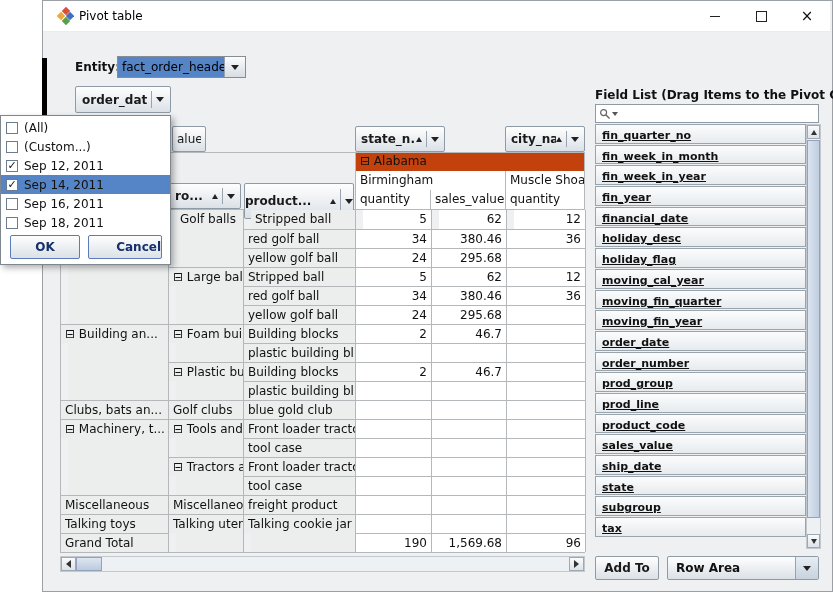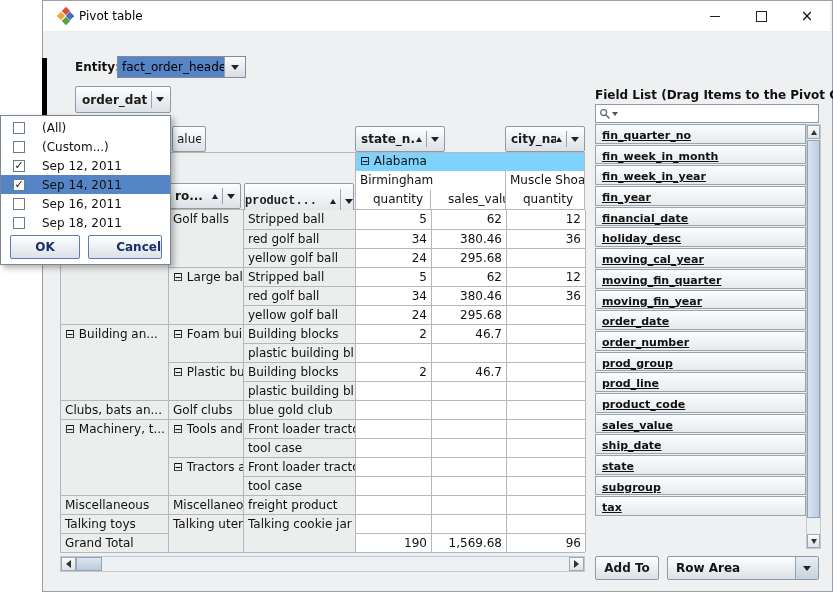--- a/index.html
+++ b/index.html
@@ -33,42 +33,42 @@
   .entity-text{flex:1;background:#5585c7;color:#000;font-size:12px;padding:3px 4px 0 4px;white-space:nowrap;overflow:hidden;}
   .combo-btn{width:20px;background:linear-gradient(#fbfcfd,#d7dde4);border-left:1px solid #98a2ac;display:flex;align-items:center;justify-content:center;}
 
   .odbtn{position:absolute;left:75px;top:86px;width:96px;height:27px;padding:0 6px;}
   .aluebtn{position:absolute;left:172px;top:126px;width:34px;height:26px;padding:0 4px;font-weight:normal;}
 
   
   .statebtn{position:absolute;left:355px;top:126px;width:90px;height:26px;padding:0 5px;}
   .citybtn{position:absolute;left:505px;top:126px;width:80px;height:26px;padding:0 5px;}
   .rowbtn1{position:absolute;left:169px;top:183px;width:72px;height:26px;padding:0 5px;}
-  .rowbtn2{position:absolute;left:244px;top:183px;width:110px;height:36px;padding:0 0;font-family:Liberation Mono, monospace;}
+  .rowbtn2{position:absolute;left:244px;top:183px;width:110px;height:36px;padding:0 0;}
 
   .corner{position:absolute;left:60px;top:152px;width:295px;height:58px;background:#edeff1;border:1px solid #b4b8ba;border-right:none;box-sizing:border-box;}
-  .grouphdr{position:absolute;left:355px;top:152px;width:230px;height:26px;background:#7dd3fc;border:1px solid #b4b8ba;box-sizing:border-box;font-size:12px;padding:1px 0 0 4px;white-space:nowrap;overflow:hidden;}
+  .grouphdr{position:absolute;left:355px;top:152px;width:230px;height:26px;background:#c2410c;border:1px solid #b4b8ba;box-sizing:border-box;font-size:12px;padding:1px 0 0 4px;white-space:nowrap;overflow:hidden;}
   .cityhdr{position:absolute;top:171px;height:27px;background:#fff;border:1px solid #b4b8ba;border-top:none;box-sizing:border-box;font-size:12px;padding:2px 0 0 4px;overflow:hidden;white-space:nowrap;}
   #city1{left:355px;width:151px}
   #city2{left:506px;width:79px;border-left:none;}
-  .meashdr{position:absolute;top:190px;height:20px;background:#fff;border:1px solid #b4b8ba;border-top:none;box-sizing:border-box;font-size:12px;padding:2px 0 0 17px;overflow:hidden;white-space:nowrap;}
+  .meashdr{position:absolute;top:190px;height:20px;background:#fff;border:1px solid #b4b8ba;border-top:none;box-sizing:border-box;font-size:12px;padding:2px 0 0 4px;overflow:hidden;white-space:nowrap;}
   #m1{left:355px;width:76px}
   #m2{left:431px;width:75px;border-left:none;}
   #m3{left:506px;width:79px;border-left:none;}
 
   
   .pbody{position:absolute;left:60px;top:210px;width:525px;display:grid;
          grid-template-columns:108px 75px 112px 76px 75px 79px;grid-auto-rows:19px;
          border-left:1px solid #b4b8ba;border-bottom:1px solid #b4b8ba;box-sizing:border-box;}
   .cell{border-right:1px solid #b4b8ba;border-top:1px solid #b4b8ba;font-size:12px;line-height:15px;
         padding:2px 4px 0 4px;overflow:hidden;white-space:nowrap;box-sizing:border-box;}
   .cell.h{background:#eceeee;}
   .cell.v{background:#fff;}
   .cell.num{text-align:right;}
-  .cell.r0,.cell.m{border-top:none;}
+  .cell.r0,.cell.m{border-top:none;margin-left:7px;}
 
   
   .hscroll{position:absolute;left:60px;top:556px;width:525px;height:16px;background:#eef1f4;border:1px solid #c2c8ce;box-sizing:border-box;display:flex;align-items:center;}
   .sb-btn{width:15px;height:14px;background:linear-gradient(#fafbfc,#dde3e9);border:1px solid #9fa9b4;box-sizing:border-box;display:flex;align-items:center;justify-content:center;flex:0 0 auto;}
   .hthumb{width:26px;height:14px;background:linear-gradient(#dde6f2,#bccadd);border:1px solid #93a3ba;box-sizing:border-box;flex:0 0 auto;}
   .hspacer{flex:1;}
 
   
   .fl-title{position:absolute;left:595px;top:88px;font-size:12px;font-weight:bold;white-space:nowrap;}
   .searchbox{position:absolute;left:595px;top:104px;width:224px;height:19px;border:1px solid #8f9aa5;background:#fff;box-sizing:border-box;display:flex;align-items:center;padding-left:3px;}
@@ -89,21 +89,21 @@
 
   
   .addto{position:absolute;left:595px;top:556px;width:64px;height:24px;justify-content:center;}
   .rowarea{position:absolute;left:667px;top:556px;width:152px;height:24px;border:1px solid #8e9aa6;border-radius:2px;display:flex;align-items:center;background:linear-gradient(#fefefe,#dbe1e7);box-sizing:border-box;}
   .rowarea .ra-lbl{flex:1;padding-left:8px;font-weight:bold;font-size:12px;}
   .rowarea .ra-dd{width:22px;height:100%;border-left:1px solid #98a2ac;display:flex;align-items:center;justify-content:center;background:linear-gradient(#e8edf3,#c7d2de);}
 
   
   .popup{position:absolute;left:0;top:115px;width:171px;height:150px;background:#fff;border:1px solid #7e868e;
          box-shadow:3px 3px 6px rgba(0,0,0,.3);z-index:50;box-sizing:border-box;padding-top:2px;}
-  .popt{height:19px;display:flex;align-items:center;padding-left:12px;font-size:12px;gap:17px;}
+  .popt{height:19px;display:flex;align-items:center;padding-left:5px;font-size:12px;gap:6px;}
   .popt.sel{background:#5585c7;}
   .cb{width:12px;height:12px;border:1px solid #6b7b90;background:#fff;box-sizing:border-box;font-size:11px;line-height:10px;text-align:center;color:#111;flex:0 0 auto;}
   .pokbtn{position:absolute;left:9px;top:119px;width:70px;height:24px;justify-content:center;border:1px solid #5b7cb8;color:#17306b;}
   .pcancel{position:absolute;left:87px;top:119px;width:74px;height:24px;justify-content:flex-end;border:1px solid #5b7cb8;color:#17306b;}
 </style>
 </head>
 <body>
 
 <div class="win"></div>
 
@@ -313,20 +313,21 @@
   <span class="tri-dn-sm"></span>
   <input value="" style="">
 </div>
 <div class="flist">
     <div class="fitem">fin_quarter_no</div>
     <div class="fitem">fin_week_in_month</div>
     <div class="fitem">fin_week_in_year</div>
     <div class="fitem">fin_year</div>
     <div class="fitem">financial_date</div>
     <div class="fitem">holiday_desc</div>
+    <div class="fitem">holiday_flag</div>
     <div class="fitem">moving_cal_year</div>
     <div class="fitem">moving_fin_quarter</div>
     <div class="fitem">moving_fin_year</div>
     <div class="fitem">order_date</div>
     <div class="fitem">order_number</div>
     <div class="fitem">prod_group</div>
     <div class="fitem">prod_line</div>
     <div class="fitem">product_code</div>
     <div class="fitem">sales_value</div>
     <div class="fitem">ship_date</div>

